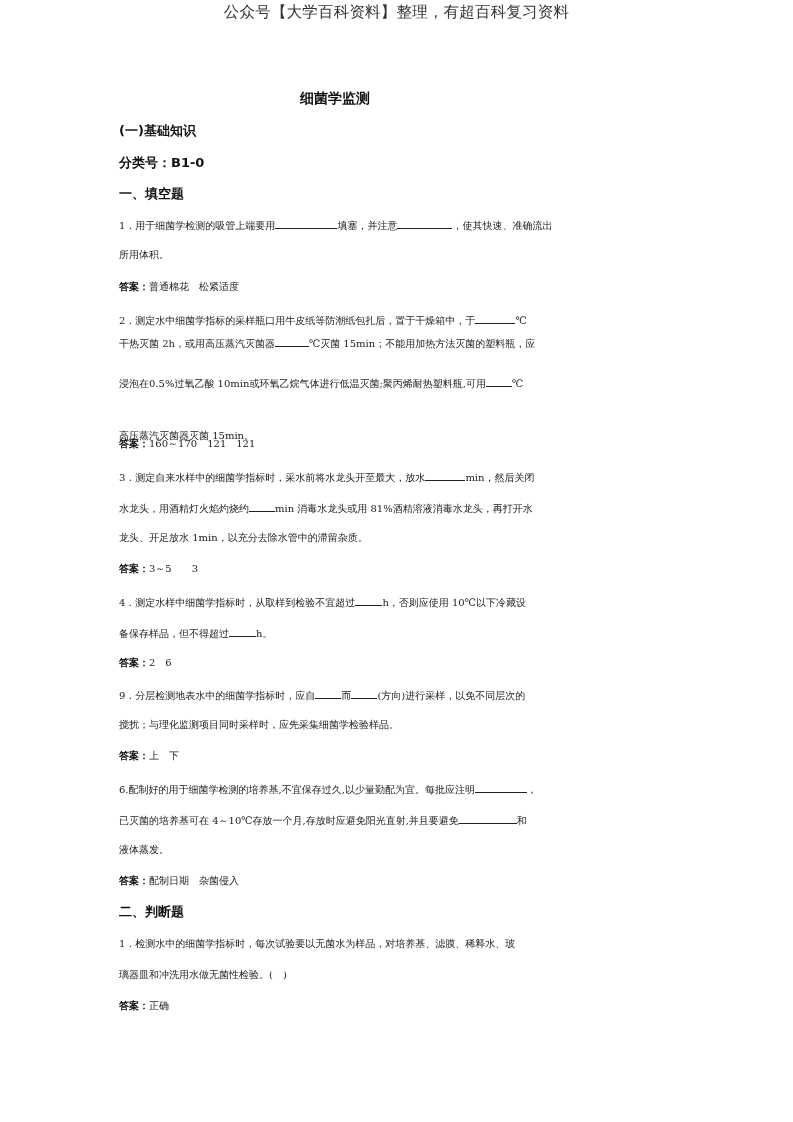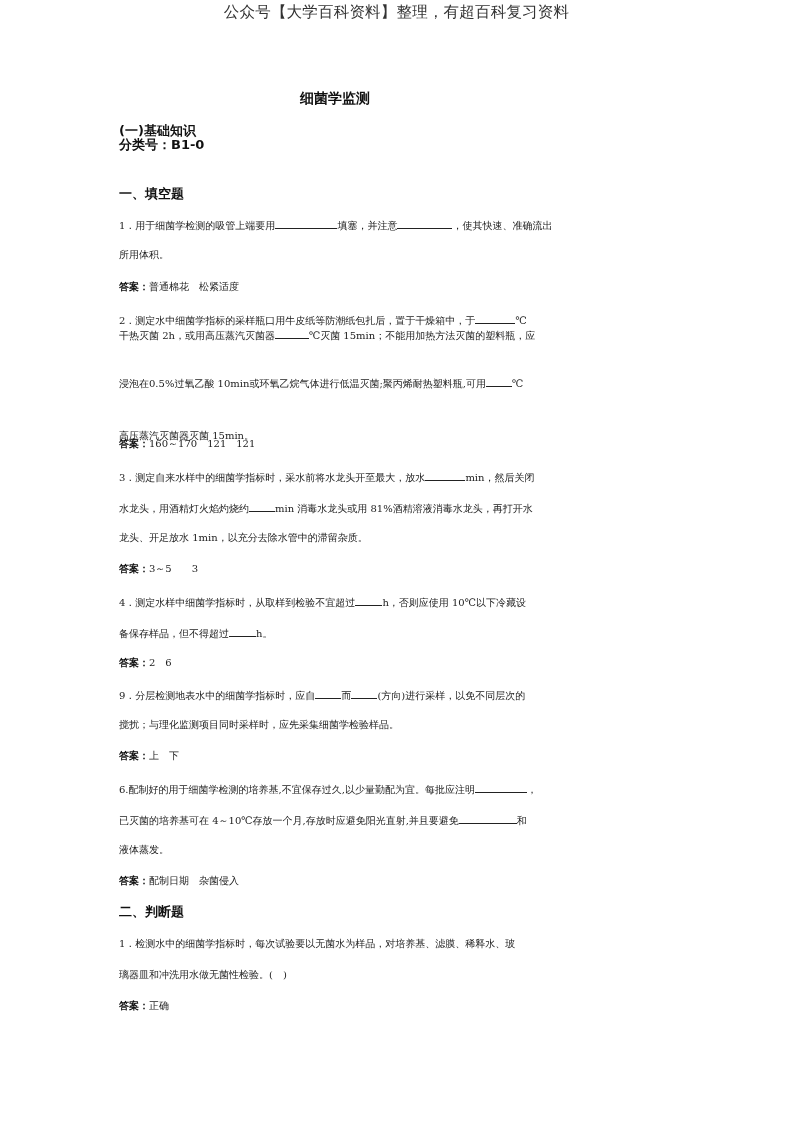--- a/index.html
+++ b/index.html
@@ -16,35 +16,35 @@
   .ans-label { font-weight: bold; font-family: "DejaVu Sans", sans-serif; color: #111; }
 </style>
 </head>
 <body>
 
 <div class="header">公众号【大学百科资料】整理，有超百科复习资料</div>
 
 <div class="title">细菌学监测</div>
 
 <div class="line bold" style="top:122px">(一)基础知识</div>
-<div class="line bold" style="top:136px">分类号：B1-0</div>
+<div class="line bold" style="top:154px">分类号：B1-0</div>
 <div class="line bold" style="top:185px">一、填空题</div>
 
 <div class="line" style="top:215px">
   <span>1．用于细菌学检测的吸管上端要用</span><span class="blank" style="width:62px"></span><span>填塞，并注意</span><span class="blank" style="width:55px"></span><span>，使其快速、准确流出</span>
 </div>
 <div class="line" style="top:246px">所用体积。</div>
 <div class="line" style="top:278px">
   <span class="ans-label">答案：</span><span>普通棉花　松紧适度</span>
 </div>
 
 <div class="line" style="top:310px">
   <span>2．测定水中细菌学指标的采样瓶口用牛皮纸等防潮纸包扎后，置于干燥箱中，于</span><span class="blank" style="width:40px"></span><span>℃</span>
 </div>
-<div class="line" style="top:325px">
+<div class="line" style="top:333px">
   <span>干热灭菌 2h，或用高压蒸汽灭菌器</span><span class="blank" style="width:34px"></span><span>℃灭菌 15min；不能用加热方法灭菌的塑料瓶，应</span>
 </div>
 <div class="line" style="top:373px">
   <span>浸泡在0.5%过氧乙酸 10min或环氧乙烷气体进行低温灭菌;聚丙烯耐热塑料瓶,可用</span><span class="blank" style="width:26px"></span><span>℃</span>
 </div>
 <div class="line" style="top:427px">高压蒸汽灭菌器灭菌 15min。</div>
 <div class="line" style="top:435px">
   <span class="ans-label">答案：</span><span>160～170　121　121</span>
 </div>
 

